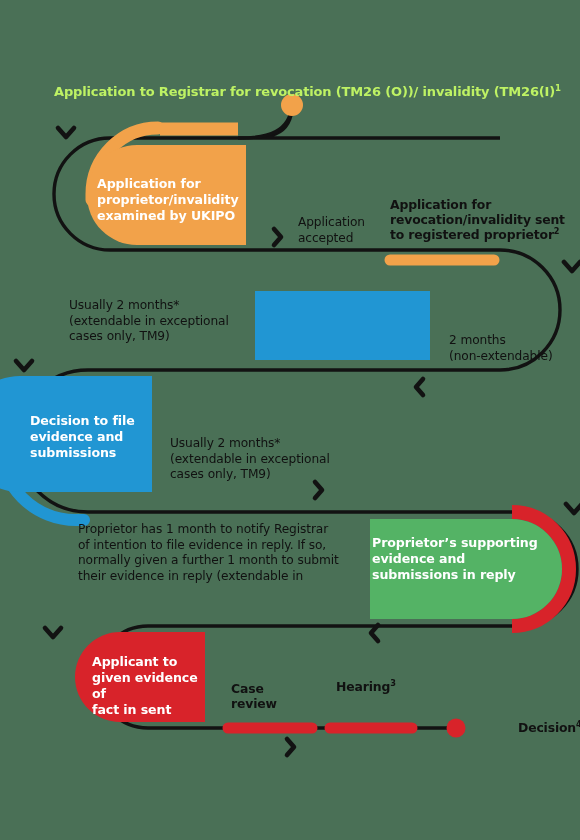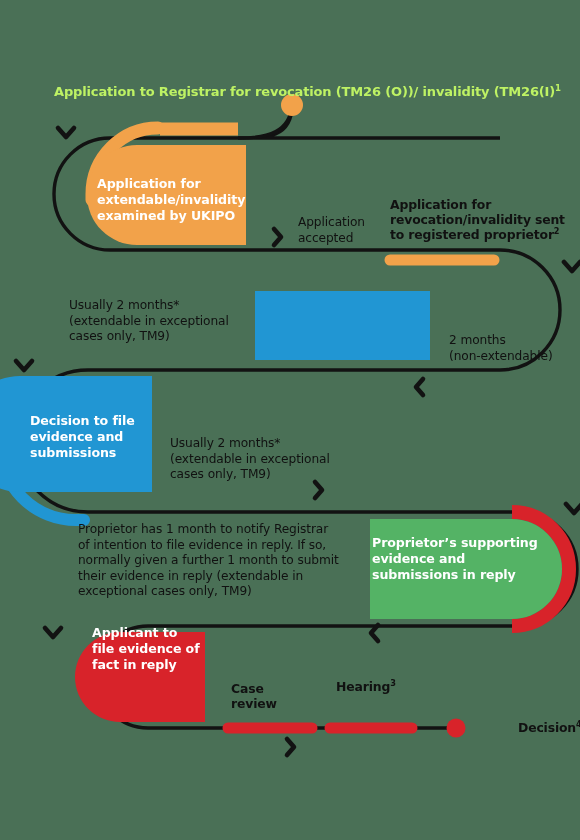--- a/index.html
+++ b/index.html
@@ -91,21 +91,21 @@
       <polyline points="287,739 294,747 287,755"></polyline>
     </g>
   </svg>
 
   <div class="txt title" style="left:54px;top:84px;">
     <span>Application to Registrar for revocation (TM26 (O))/ invalidity (TM26(I)</span><sup>1</sup>
   </div>
 
   <div class="boxlabel" style="left:97px;top:176px;width:150px;">
     <div>Application for</div>
-    <div>extendable/invalidity</div>
+    <div>proprietor/invalidity</div>
     <div>examined by UKIPO</div>
   </div>
 
   <div class="note" style="left:298px;top:215px;width:80px;">
     <div>Application</div>
     <div>accepted</div>
   </div>
 
   <div class="note-b" style="left:390px;top:197px;width:190px;">
     <div>Application for</div>
@@ -135,33 +135,32 @@
     <div>Usually 2 months*</div>
     <div>(extendable in exceptional</div>
     <div>cases only, TM9)</div>
   </div>
 
   <div class="note" style="left:78px;top:522px;width:290px;">
     <div>Proprietor has 1 month to notify Registrar</div>
     <div>of intention to file evidence in reply. If so,</div>
     <div>normally given a further 1 month to submit</div>
     <div>their evidence in reply (extendable in</div>
-    <div>exceptional cases only, TM9)</div>
   </div>
 
   <div class="boxlabel" style="left:372px;top:535px;width:170px;">
     <div>Proprietor’s supporting</div>
     <div>evidence and</div>
     <div>submissions in reply</div>
   </div>
 
-  <div class="boxlabel" style="left:92px;top:625px;width:115px;">
+  <div class="boxlabel" style="left:92px;top:654px;width:115px;">
     <div>Applicant to</div>
-    <div>file evidence of</div>
-    <div>fact in reply</div>
+    <div>given evidence of</div>
+    <div>fact in sent</div>
   </div>
 
   <div class="note-b" style="left:231px;top:681px;width:70px;">
     <div>Case</div>
     <div>review</div>
   </div>
 
   <div class="note-b" style="left:336px;top:679px;">
     <span>Hearing</span><sup>3</sup>
   </div>

